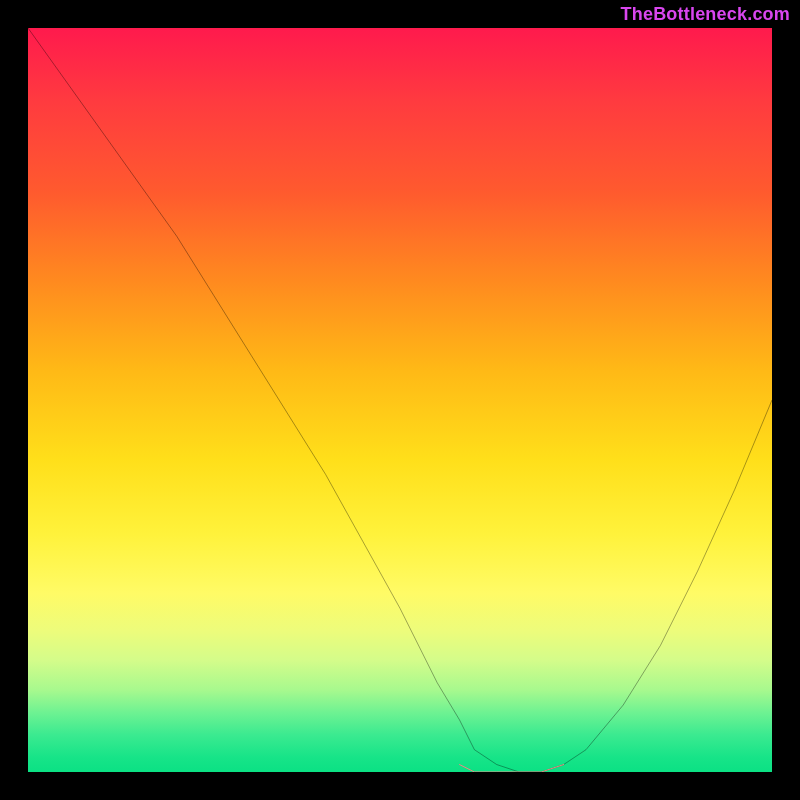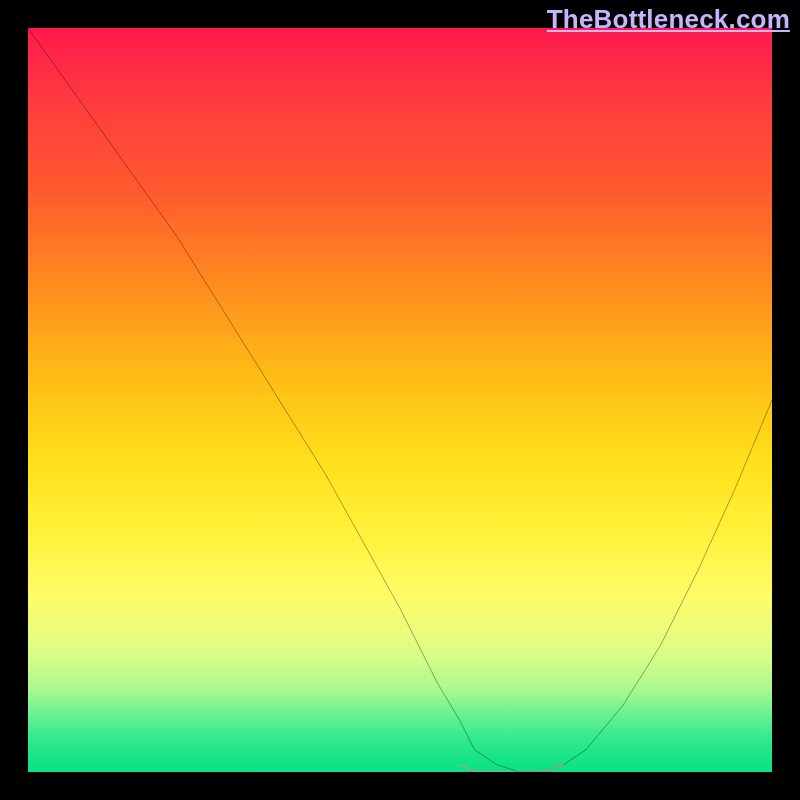--- a/index.html
+++ b/index.html
@@ -52,25 +52,24 @@
     position: absolute;
     left: 0;
     top: 0;
     width: 100%;
     height: 100%;
   }
   .watermark {
     position: absolute;
     top: 4px;
     right: 10px;
-    font-size: 26px;
+    font-size: 18px;
     font-weight: 600;
-    color: #c4b5fd;
+    color: #d946ef;
     letter-spacing: 0.2px;
-    text-decoration: underline;
   }
 </style>
 </head>
 <body>
 
 <div class="stage">
 
   <div class="plot-area">
     <div class="gradient-bg"></div>
 

